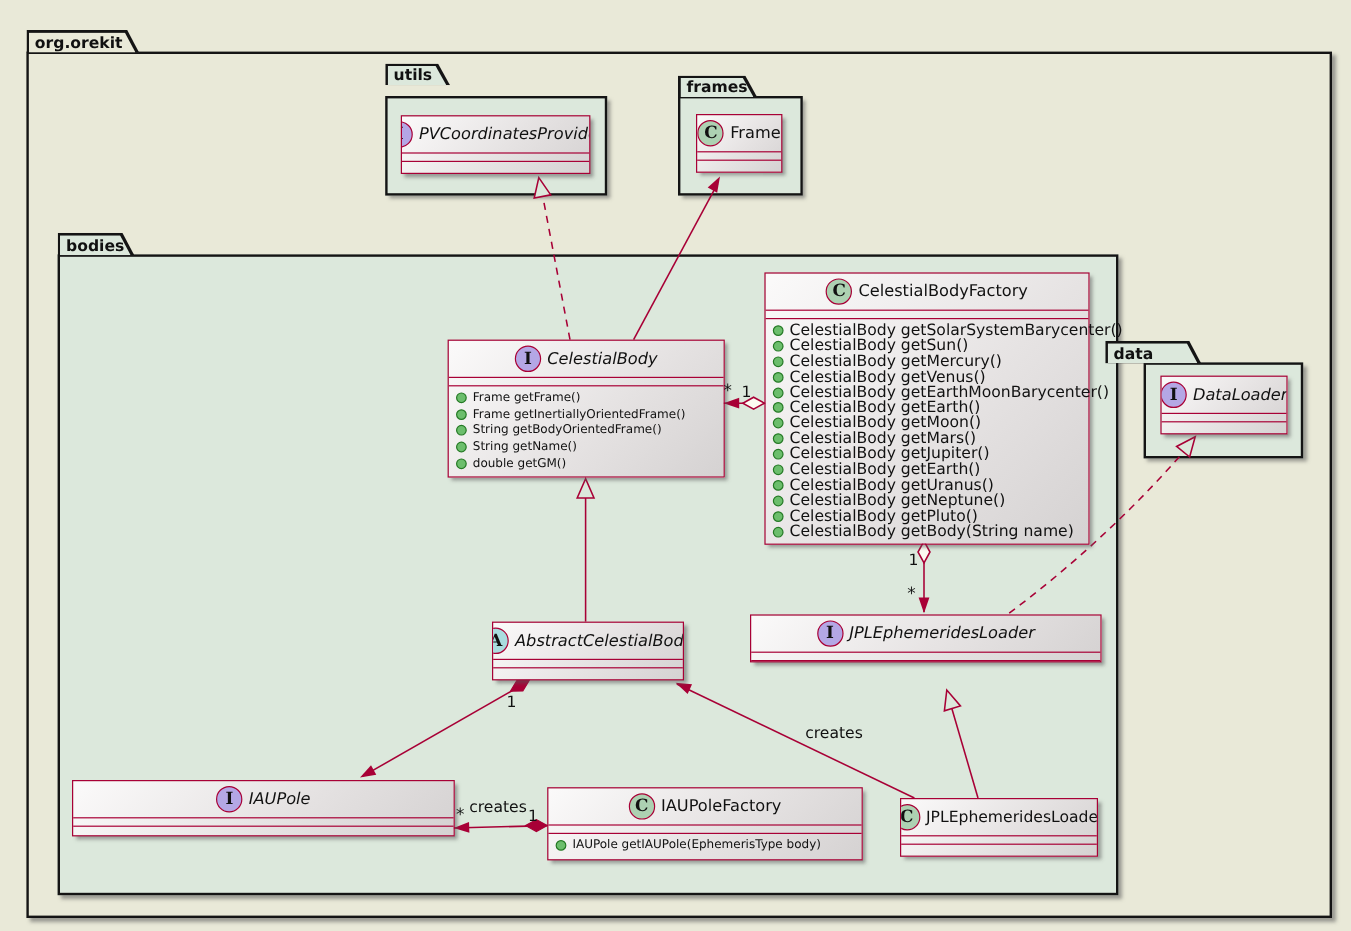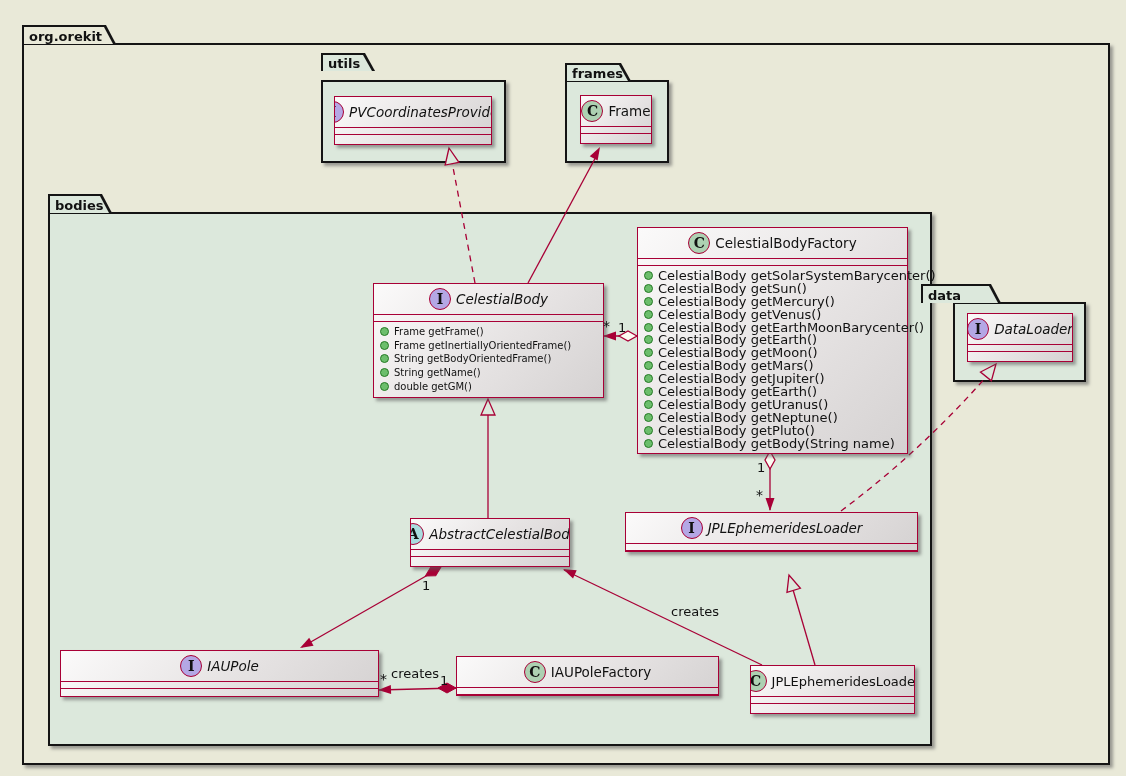--- a/index.html
+++ b/index.html
@@ -282,20 +282,26 @@
     <div class="cls-methods">
     </div>
   </div>
 
   <div class="cls" style="left:456px;top:656px;width:261px;">
     <div class="cls-title">
       <span class="badge badge-C">C</span>
       <span>IAUPoleFactory</span>
     </div>
     <div class="cls-fields"></div>
+    <div class="cls-methods">
+      <div class="m">
+          <i class="dot"></i>
+          <span>IAUPole getIAUPole(EphemerisType body)</span>
+        </div>
+    </div>
   </div>
 
   <div class="cls" style="left:750px;top:665px;width:163px;">
     <div class="cls-title" style="font-size:13px;">
       <span class="badge badge-C">C</span>
       <span>JPLEphemeridesLoader</span>
     </div>
     <div class="cls-fields"></div>
     <div class="cls-strip"></div>
   </div>

